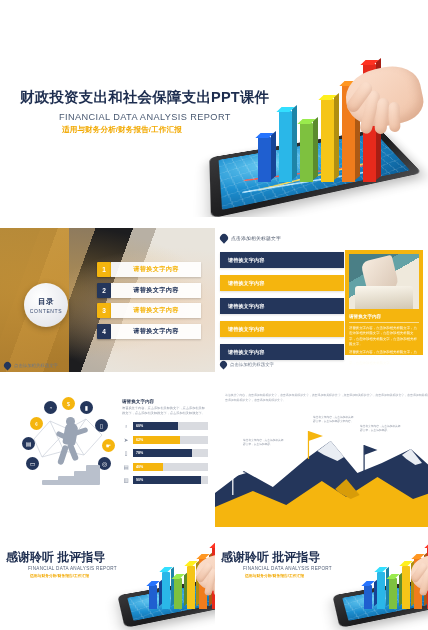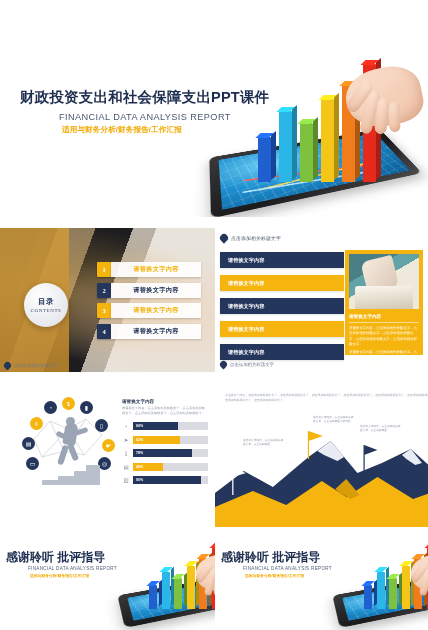--- a/index.html
+++ b/index.html
@@ -76,21 +76,21 @@
     box-shadow:inset -4px -5px 9px rgba(180,120,90,.3);
   }
   .finger{position:absolute;background:linear-gradient(160deg,#fce2d1,#eec0a4);
     border-radius:9px;box-shadow:inset -2px -2px 4px rgba(180,120,90,.28);}
   .f1{right:46px;top:44px;width:12px;height:44px;transform:rotate(14deg);}
   .f2{right:34px;top:52px;width:12px;height:36px;transform:rotate(6deg);}
   .f3{right:22px;top:56px;width:11px;height:30px;transform:rotate(-2deg);}
   .thumb{right:56px;top:34px;width:13px;height:34px;transform:rotate(36deg);}
 
   
-  #slide-contents{left:0;top:228px;width:213px;height:144px;font-family:Liberation Serif, serif;}
+  #slide-contents{left:0;top:228px;width:213px;height:144px;}
   .ct-photo{position:absolute;inset:0;
     background:linear-gradient(110deg,#2a2a2c 0 14%,#3a3330 14% 20%,#8d7a5e 20% 33%,#1d1d1f 33% 46%,#b8b0a4 46% 54%,#e8e4dc 54% 100%);
   }
   .ct-photo::after{content:"";position:absolute;inset:0;
     background:radial-gradient(ellipse at 72% 60%,rgba(240,205,175,.55),transparent 55%),
                radial-gradient(ellipse at 22% 45%,rgba(215,165,70,.48),transparent 60%);}
   .ct-leftpanel{position:absolute;left:0;top:0;width:69px;height:100%;
     background:linear-gradient(160deg,rgba(214,160,60,.82),rgba(190,135,45,.88));}
   .ct-circle{
     position:absolute;left:24px;top:55px;width:44px;height:44px;border-radius:50%;

